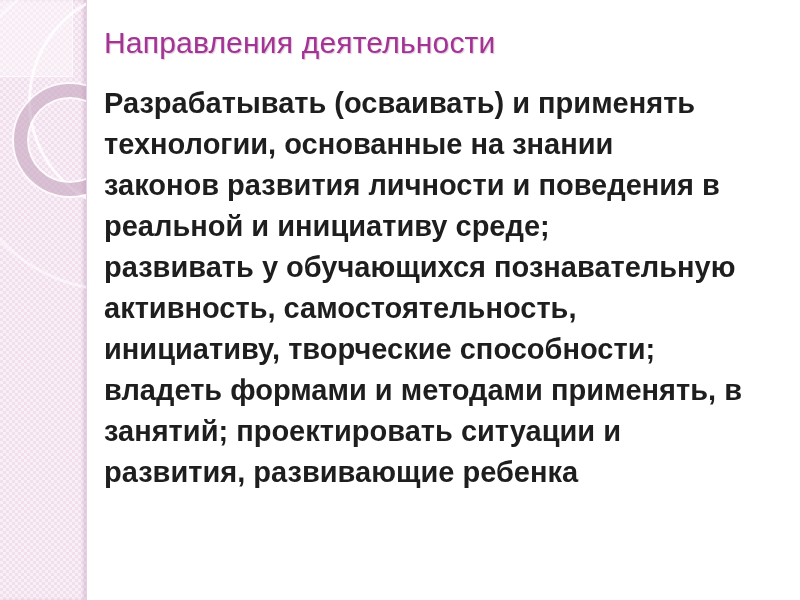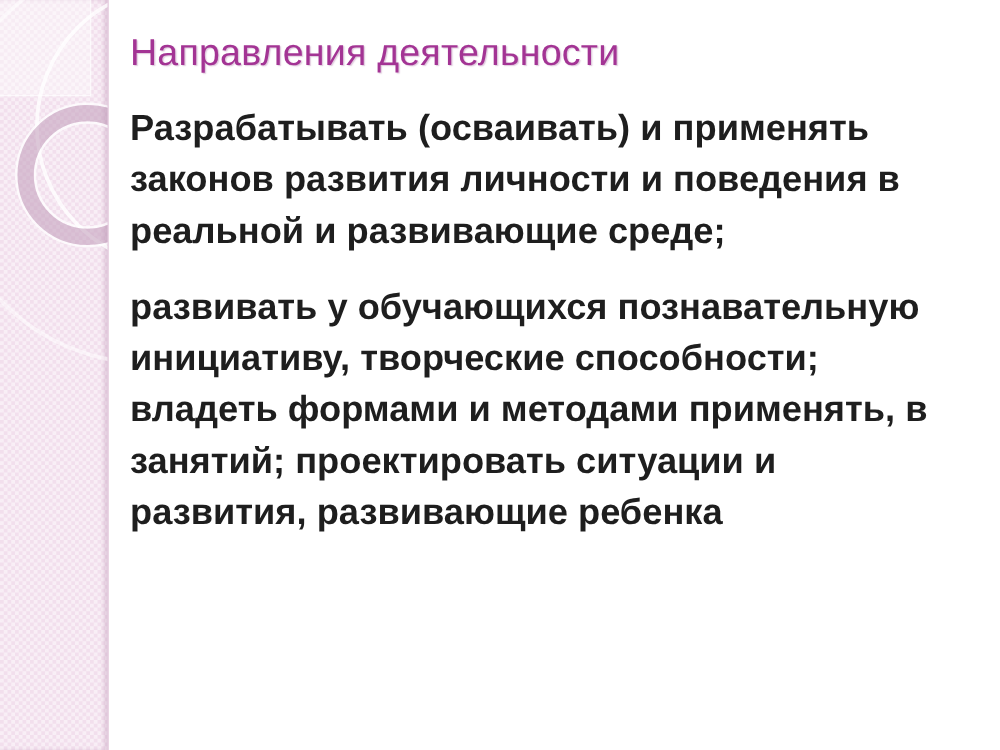--- a/index.html
+++ b/index.html
@@ -69,46 +69,48 @@
     text-shadow: 1px 1px 1px rgba(120,30,110,0.25);
     letter-spacing: 0.2px;
   }
   .body-text {
     margin-top: 21px;
     color: #1E1E1E;
     font-size: 29px;
     line-height: 41px;
   }
   .body-text p { margin: 0; }
-  .body-text p + p { margin-top: 20px; }
+  .body-text p + p { margin-top: 0; }
   .line { display: block; white-space: nowrap; font-weight: bold; }
 </style>
 </head>
 <body>
 
 <div class="slide">
 
   <aside class="sidebar">
     <div class="deco rect-top"></div>
     <div class="deco circle-big2"></div>
     <div class="deco circle-big"></div>
     <div class="deco ring"></div>
   </aside>
 
   <main class="content">
     <h1 class="title">Направления деятельности</h1>
 
     <div class="body-text">
       <p>
         <span class="line">Разрабатывать (осваивать) и применять</span>
+        <span class="line">технологии, основанные на знании</span>
         <span class="line">законов развития личности и поведения в</span>
-        <span class="line">реальной и развивающие среде;</span>
+        <span class="line">реальной и инициативу среде;</span>
       </p>
       <p>
         <span class="line">развивать у обучающихся познавательную</span>
+        <span class="line">активность, самостоятельность,</span>
         <span class="line">инициативу, творческие способности;</span>
         <span class="line">владеть формами и методами применять, в</span>
         <span class="line">занятий; проектировать ситуации и</span>
         <span class="line">развития, развивающие ребенка</span>
       </p>
     </div>
   </main>
 
 </div>
 

